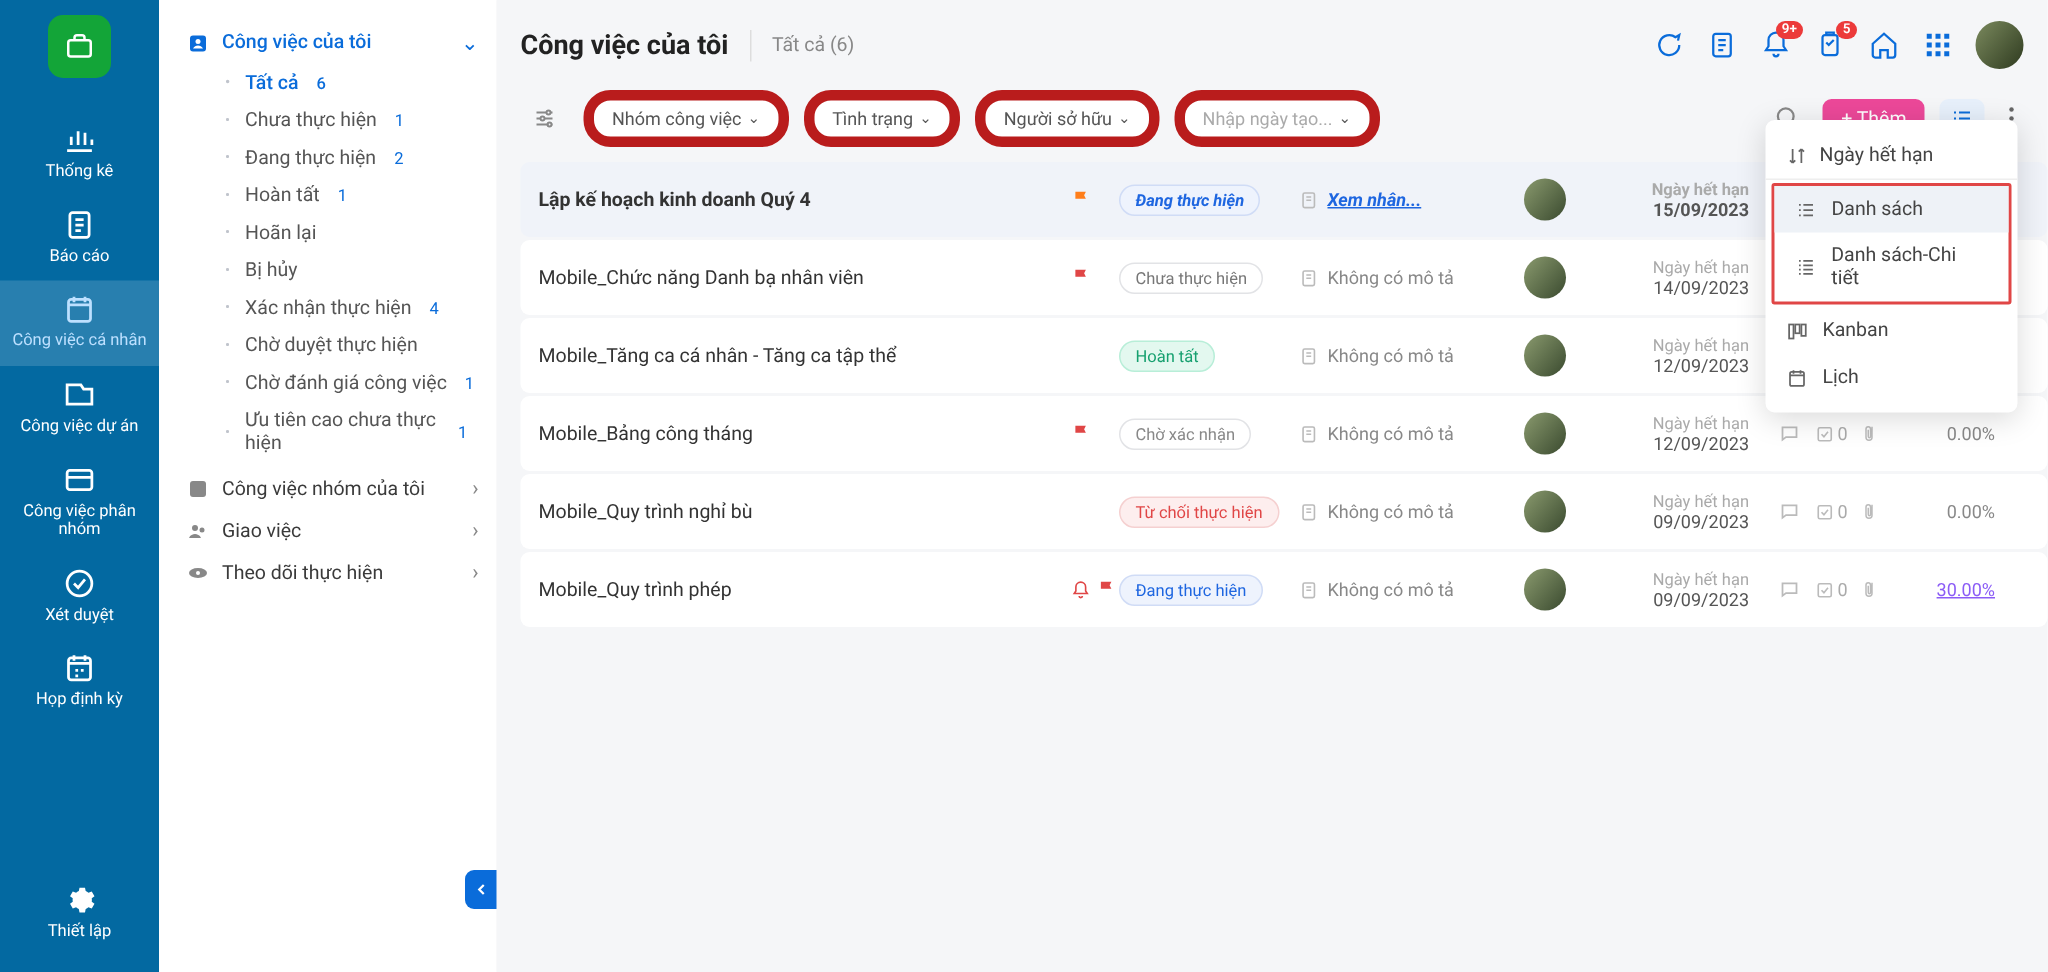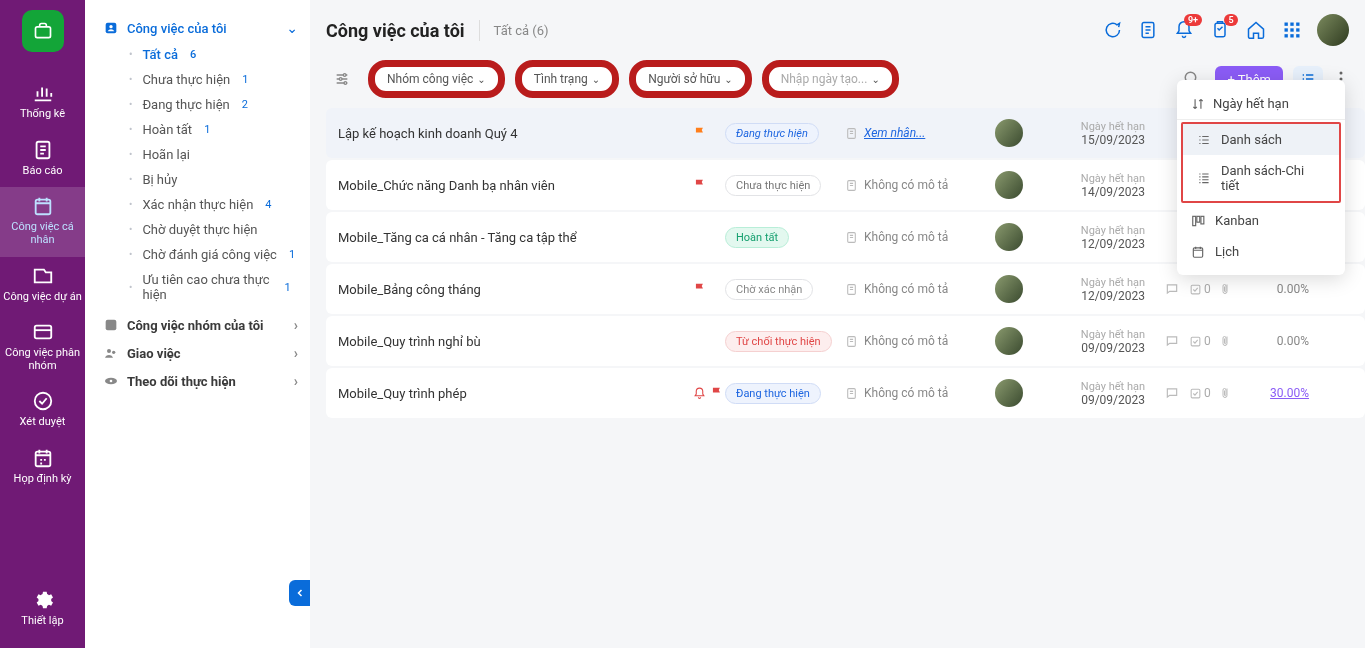--- a/index.html
+++ b/index.html
@@ -1,33 +1,33 @@
 <!DOCTYPE html>
 <html><head>
   <meta charset="utf-8">
   <style>
     * { margin: 0; padding: 0; box-sizing: border-box; }
     body { font-family: -apple-system, BlinkMacSystemFont, "Segoe UI", Roboto, Arial, sans-serif; font-size: 13px; color: #333; background: #fff; overflow: hidden; }
     .app { display: flex; height: 648px; width: 1365px; }
 
     
-    .rail { width: 85px; background: #701a75; color: #fff; display: flex; flex-direction: column; align-items: center; padding: 10px 0; position: relative; }
+    .rail { width: 106px; background: #0369a1; color: #fff; display: flex; flex-direction: column; align-items: center; padding: 10px 0; position: relative; }
     .rail-logo { width: 42px; height: 42px; background: #13a538; border-radius: 10px; display:flex; align-items:center; justify-content:center; margin-bottom: 22px; color:#fff; }
     .rail-item { width: 100%; text-align: center; padding: 8px 2px 10px; cursor: pointer; font-size: 11px; line-height: 1.15; }
     .rail-item svg, .rail-item .ic { display:block; margin:0 auto 4px; }
     .rail-item.active { background: rgba(255,255,255,0.15); }
     .rail-bottom { margin-top: auto; }
 
     
     .sidebar { width: 225px; background: #fff; padding: 14px 12px 0 18px; border-right: 0; box-shadow: 2px 0 5px rgba(0,0,0,0.03); position: relative; }
     .sidebar-title { font-size: 16px; font-weight: 600; color: #222; margin-bottom: 22px; }
     .side-grp { margin-bottom: 4px; }
     .side-head { display:flex; align-items:center; gap:8px; color:#0a6cda; font-weight:500; padding: 6px 0; cursor:pointer; }
     .side-head .chev { margin-left:auto; color:#0a6cda; font-size:14px; }
-    .side-head2 { color:#3a3a3a; font-weight:700; }
+    .side-head2 { color:#3a3a3a; font-weight:400; }
     .side-head2 .chev { color:#888; }
     .side-sub { padding-left: 24px; }
     .side-sub-item { display:flex; align-items:center; gap:6px; padding: 5px 0 5px 2px; font-size: 13px; color:#555; cursor:pointer; }
     .side-sub-item::before { content:"•"; color:#c0c4cc; margin-right:4px; font-size:10px; }
     .side-sub-item .badge { color:#0a6cda; font-size:11px; margin-left:6px; background: transparent; }
     .side-sub-item.sel { color:#0a6cda; font-weight:500; }
     .collapse-btn { position:absolute; right:-1px; bottom:42px; width:22px; height:26px; background:#0a6cda; border-radius:6px 0 0 6px; display:flex; align-items:center; justify-content:center; color:#fff; cursor:pointer; }
 
     
     .main { flex:1; background:#f5f6f8; display:flex; flex-direction:column; position:relative; }
@@ -36,21 +36,21 @@
     .m-subtitle { padding-left:14px; color:#888; font-size:13px; }
     .m-header-icons { margin-left:auto; display:flex; align-items:center; gap:14px; }
     .hi-icon { width:22px; height:22px; display:flex; align-items:center; justify-content:center; color:#0a6cda; position:relative; cursor:pointer; }
     .dot-badge { position:absolute; top:-5px; right:-7px; background:#ec3a3a; color:#fff; font-size:9px; padding:1px 4px; border-radius:8px; min-width:14px; text-align:center; font-weight:600; }
     .avatar { width:32px; height:32px; border-radius:50%; background: linear-gradient(130deg,#7b8a5e,#2e3a1f); }
 
     .m-filters { padding: 4px 16px 10px; display:flex; align-items:center; gap:10px; }
     .fbtn { background:#fff; border:7px solid #b91c1c; border-radius:18px; padding:5px 12px; font-size:12px; color:#555; display:flex; align-items:center; gap:4px; cursor:pointer; }
     .fbtn .c { font-size:10px; }
     .fbtn.ic { padding:5px 8px; border-radius:6px; border:none; background:transparent; color:#999; }
-    .add-btn { background:#8b5cf6; color:#fff; border-radius:6px; padding:6px 12px; font-size:13px; cursor:pointer; }
+    .add-btn { background:#ec4899; color:#fff; border-radius:6px; padding:6px 12px; font-size:13px; cursor:pointer; }
     .view-btn { background:#e7f0fb; color:#0a6cda; padding:5px 7px; border-radius:6px; cursor:pointer; }
     .dots-btn { color:#555; padding:4px 6px; cursor:pointer; }
     .spacer { flex:1; }
     .srch { color:#888; padding:4px; cursor:pointer; }
 
     
     .rows { padding: 0 0 0 16px; }
     .row { background:#fff; border-radius:6px; display:flex; align-items:center; padding: 10px 12px; margin-bottom: 2px; min-height: 50px; }
     .row-title { flex:0 0 355px; font-size:13px; color:#333; }
     .row-flag { flex:0 0 32px; display:flex; align-items:center; }
@@ -69,21 +69,21 @@
     .row-desc .lnk { color:#1e66e0; font-style:italic; text-decoration:underline; cursor:pointer; }
     .row-av { flex:0 0 60px; display:flex; align-items:center; }
     .row-av .av { width:28px; height:28px; border-radius:50%; background:linear-gradient(130deg,#8a9a6e,#3a4a2f); }
     .row-due { flex:0 0 90px; text-align:right; }
     .row-due .l { color:#aaa; font-size:11px; }
     .row-due .d { color:#555; font-size:12px; }
     .row-stats { flex:0 0 100px; padding-left:20px; display:flex; align-items:center; gap:10px; color:#aaa; font-size:12px; }
     .row-pct { flex:0 0 70px; text-align:right; color:#888; font-size:12px; padding-right:6px; }
     .row-pct.link { color:#8b5cf6; text-decoration:underline; }
 
-    .row:first-child { background:#f0f3f9; }
+    .row:first-child { background:#f0f3f9;font-weight:bold; }
 
     
     .dropdown { position:absolute; top:80px; right:20px; width:168px; background:#fff; box-shadow:0 4px 20px rgba(0,0,0,0.15); border-radius:6px; padding:8px 0; z-index:10; }
     .dd-sort { display:flex; align-items:center; gap:8px; padding:8px 14px; color:#444; font-size:13px; border-bottom:1px solid #eee; cursor:pointer; }
     .dd-item { display:flex; align-items:center; gap:10px; padding:8px 14px; color:#444; font-size:13px; cursor:pointer; }
     .dd-item.active { background:#eef2f7; }
     .dd-highlight { border:2px solid #e04646; margin:2px 4px; border-radius:2px; }
 
     svg { display:block; }
   </style>

